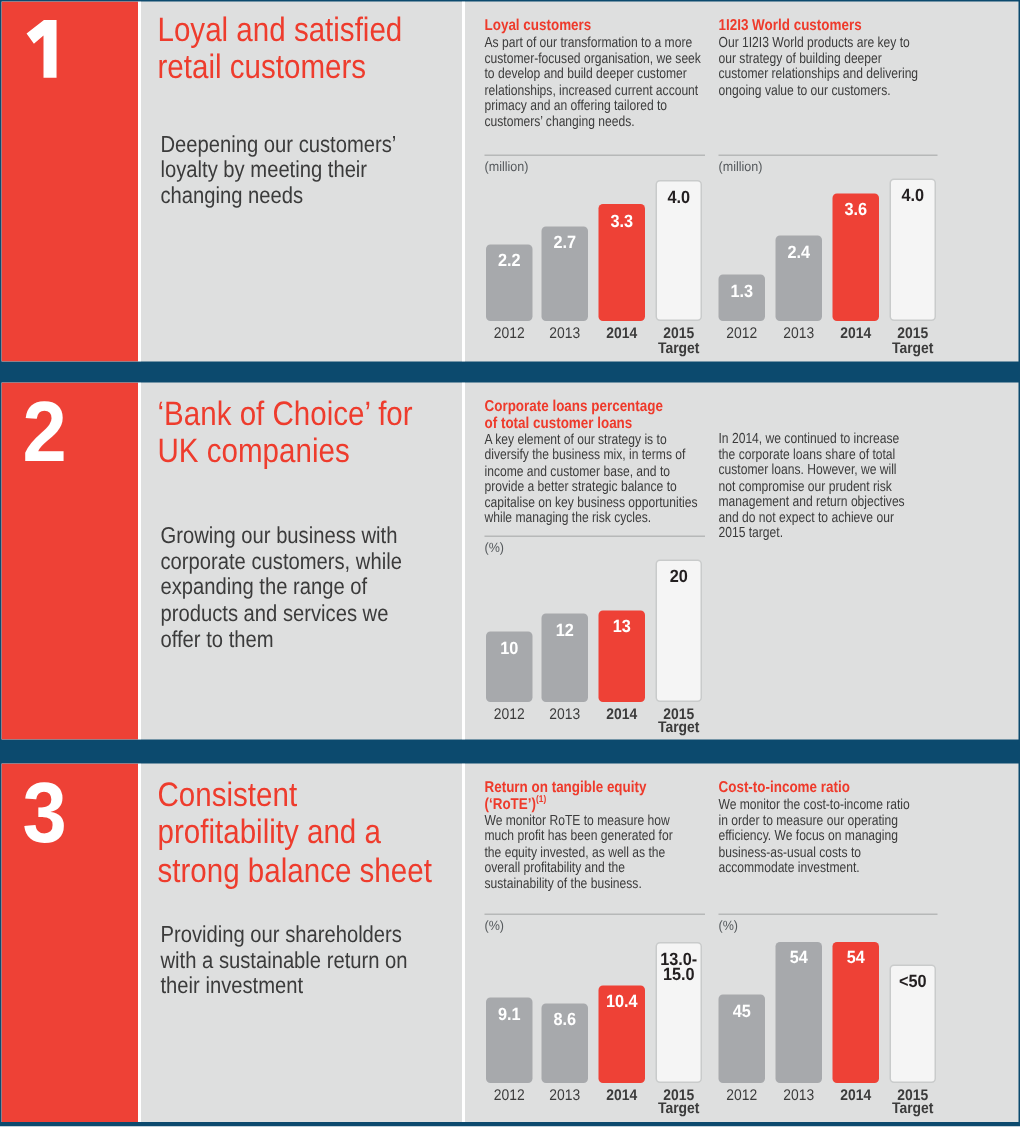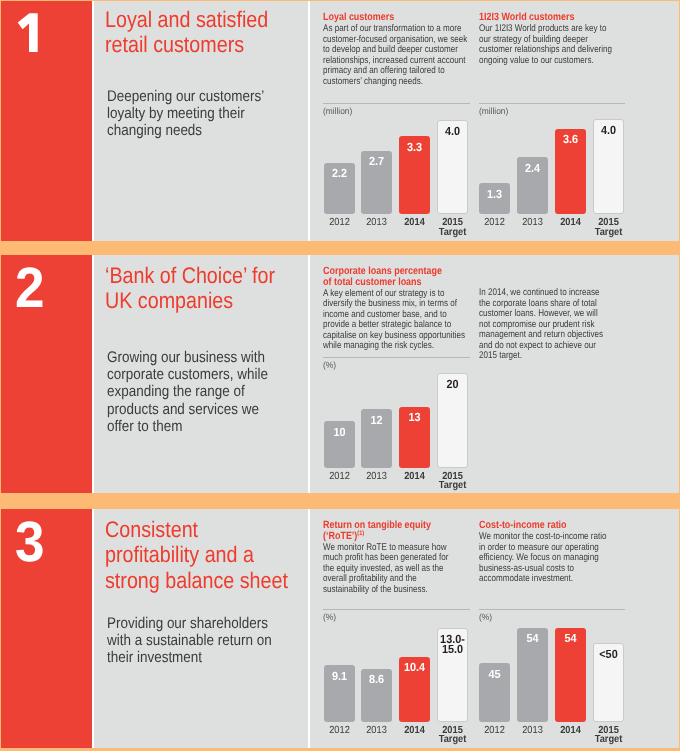--- a/index.html
+++ b/index.html
@@ -1,18 +1,18 @@
 <!DOCTYPE html>
 <html><head>
 <meta charset="utf-8">
 <style>
   html,body{margin:0;padding:0;background:#ffffff;}
   body{width:680px;height:751px;overflow:hidden;font-family:"Liberation Sans",sans-serif;
        -webkit-font-smoothing:antialiased;text-rendering:geometricPrecision;}
-  .page{position:relative;width:680px;height:751px;background:#fdba74;overflow:hidden;filter:opacity(100%);}
+  .page{position:relative;width:680px;height:751px;background:#0c4a6e;overflow:hidden;filter:opacity(100%);}
 
   .section{position:absolute;left:1px;width:678px;background:#DEDFDF;overflow:hidden;}
   .numpanel{position:absolute;left:0;top:0;width:91px;height:100%;background:#EE4136;}
   .num{position:absolute;left:14px;top:5px;color:#ffffff;font-weight:bold;font-size:57px;line-height:1;
        transform:scaleX(0.93);transform-origin:left top;}
   .numsvg{position:absolute;left:15.3px;top:11.8px;}
   .vdiv{position:absolute;top:0;width:2px;height:100%;background:#ffffff;}
   .vdiv.a{left:91px;} .vdiv.b{left:307px;}
 
   .head{position:absolute;left:103.5px;color:#EE3C2D;font-size:22.6px;line-height:25.4px;white-space:nowrap;

